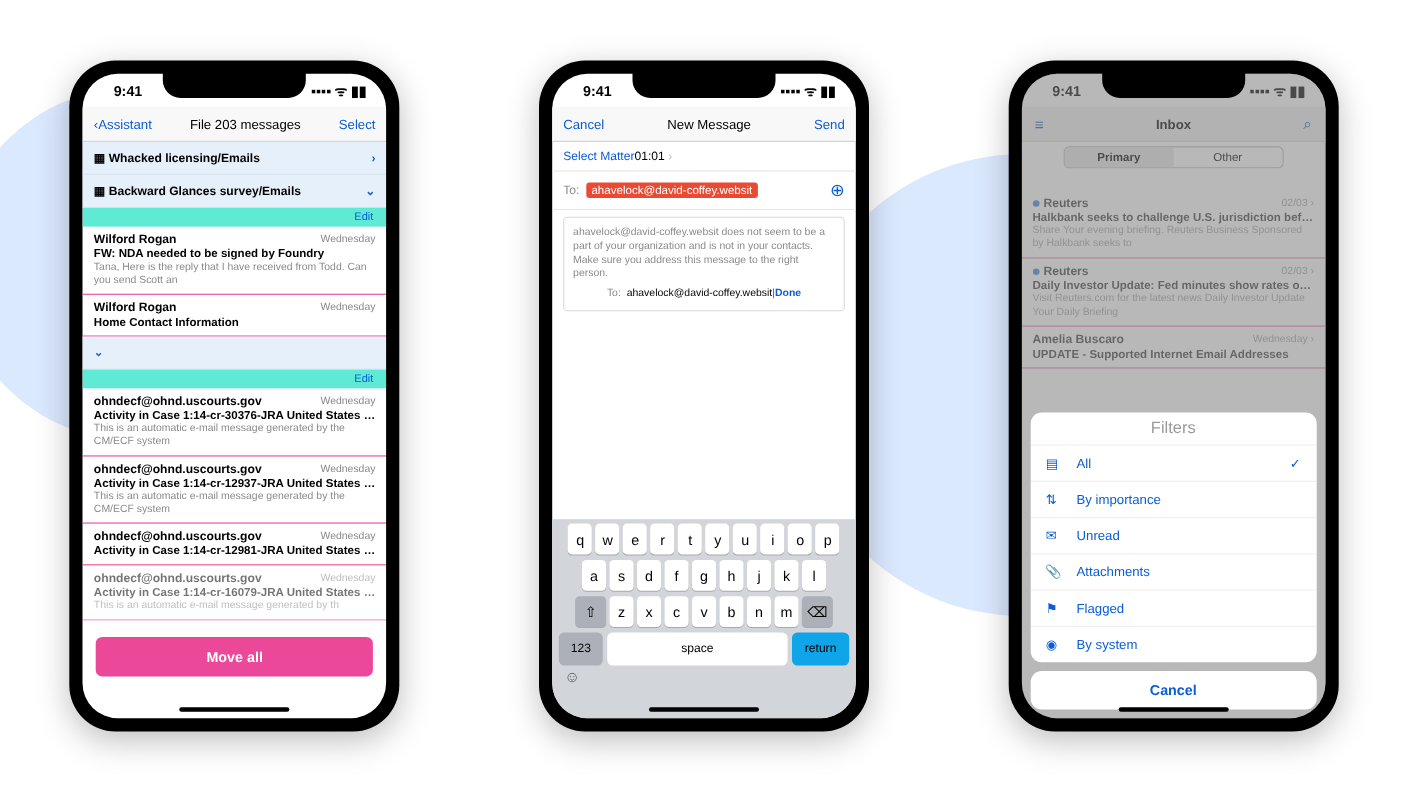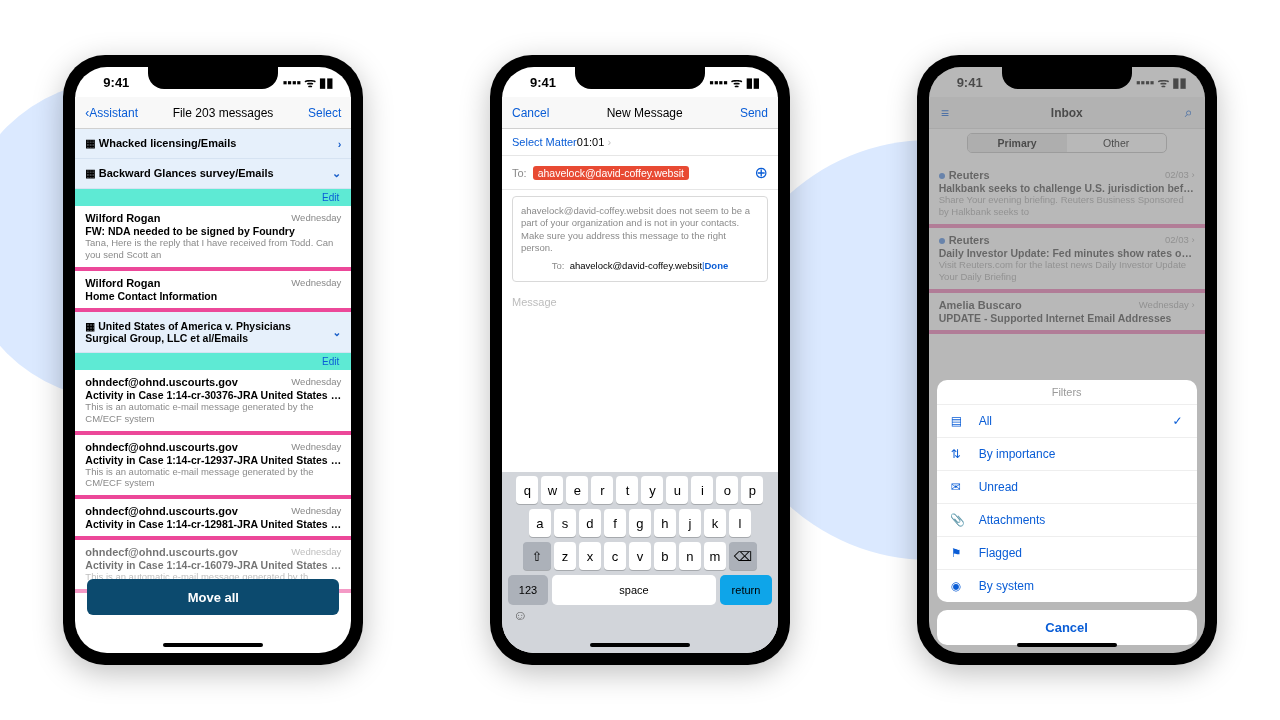--- a/index.html
+++ b/index.html
@@ -48,29 +48,29 @@
     background:#f8f8f8;
   }
   .blue { color:#0a5dd6; }
   .bold { font-weight:400; }
   .folder {
     display:flex; align-items:center; justify-content:space-between;
     padding:8px 10px; background:#e6f0fb; border-bottom:1px solid #d6e3f2; font-size:11px; font-weight:700;
   }
   .folder .chev { color:#1a5fc9; }
   .edit-row { text-align:right; color:#0a5dd6; font-size:10px; padding:3px 12px 3px; background:#5eead4; }
-  .msg { padding:6px 10px; border-bottom:4px solid #ec4899; }
+  .msg { padding:6px 10px; border-bottom:1px solid #ec4899; }
   .msg .r1 { display:flex; justify-content:space-between; }
   .msg .from { font-weight:700; font-size:11px; }
   .msg .date { font-size:9.5px; color:#888; }
   .msg .subj { font-size:10.5px; font-weight:600; margin-top:1px; white-space:nowrap; overflow:hidden; text-overflow:ellipsis; }
   .msg .prev { font-size:9.5px; color:#8a8a8a; line-height:1.25; max-height:24px; overflow:hidden; }
   .movebtn {
     position:absolute; bottom:38px; left:12px; right:12px;
-    height:36px; background:#0c4a6e; color:#fff; font-weight:700;
+    height:36px; background:#ec4899; color:#fff; font-weight:700;
     border-radius:6px; display:flex; align-items:center; justify-content:center; font-size:13px;
   }
   .homebar { position:absolute; bottom:6px; left:50%; transform:translateX(-50%); width:100px; height:4px; border-radius:3px; background:#000; }
 
   
   .field { display:flex; align-items:center; padding:7px 10px; border-bottom:1px solid #e6e6e6; font-size:11px; }
   .field .lbl { color:#8a8a8a; margin-right:6px; }
   .chip { background:#e84a33; color:#fff; padding:1px 5px; border-radius:3px; font-size:10.5px; }
   .add-circle { margin-left:auto; color:#0a5dd6; font-size:16px; }
   .warn { margin:6px 10px; padding:8px; background:#fff; border:1px solid #d9d9d9; font-size:9.5px; color:#8a8a8a; line-height:1.3; border-radius:4px; }
@@ -81,28 +81,28 @@
   .kb-row { display:flex; justify-content:center; gap:3px; margin-bottom:5px; }
   .key { background:#fff; border-radius:4px; box-shadow:0 1px 0 #a6a9ad; width:22px; height:28px; display:flex; align-items:center; justify-content:center; font-size:13px; }
   .key.wide { width:28px; background:#acb1b9; }
   .kb-bottom { display:flex; gap:4px; padding:0 3px; }
   .kb-bottom .sp { flex:1; }
   .kb-bottom .k { height:30px; border-radius:5px; display:flex; align-items:center; justify-content:center; font-size:11px; }
   .kb-bottom .num { width:40px; background:#acb1b9; }
   .kb-bottom .space { background:#fff; }
   .kb-bottom .ret { width:52px; background:#0ea5e9; }
   .emoji-row { display:flex; padding:2px 8px 0; color:#555; font-size:14px; }
-  .seg { display:flex; margin:4px auto 10px; width:200px; border:1px solid #bfbfbf; border-radius:5px; overflow:hidden; font-size:10.5px; background:#fff; }
+  .seg { display:flex; margin:4px auto 20px; width:200px; border:1px solid #bfbfbf; border-radius:5px; overflow:hidden; font-size:10.5px; background:#fff; }
   .seg div { flex:1; text-align:center; padding:3px 0; }
   .seg .on { background:#e9e9e9; font-weight:600; }
   .inbox-list .msg { opacity:.75; }
   .dot { width:6px; height:6px; border-radius:50%; background:#0a5dd6; display:inline-block; margin-right:4px; vertical-align:middle; }
   .sheet { position:absolute; left:8px; right:8px; bottom:8px; background:transparent; }
   .sheet-box { background:#fff; border-radius:10px; overflow:hidden; margin-bottom:8px; }
-  .sheet-title { text-align:center; font-size:11px; color:#9a9a9a; padding:6px 0; border-bottom:1px solid #eee; }
+  .sheet-title { text-align:center; font-size:15px; color:#9a9a9a; padding:6px 0; border-bottom:1px solid #eee; }
   .sheet-item { display:flex; align-items:center; padding:9px 14px; border-bottom:1px solid #eee; color:#0a5dd6; font-size:12px; }
   .sheet-item .ic { width:18px; margin-right:10px; font-size:12px; }
   .sheet-item:last-child { border-bottom:none; }
   .check { margin-left:auto; color:#0a5dd6; }
   .cancel-box { background:#fff; border-radius:10px; text-align:center; padding:10px; color:#0a5dd6; font-weight:600; font-size:13px; }
   .overlay { position:absolute; inset:0; background:rgba(0,0,0,.28); }
   .nav3 { height:32px; display:flex; justify-content:space-between; align-items:center; padding:0 12px; font-size:14px; background:#f2f2f2; border-bottom:1px solid #ddd; }
   .nav3 .title { font-weight:700; font-size:12px; }
   .topunder { opacity:.6; }
   .selmatter { display:flex; justify-content:flex-start; padding:7px 10px; border-bottom:1px solid #e6e6e6; font-size:11px; }
@@ -146,21 +146,20 @@
       </div>
       <div class="msg">
         <div class="r1">
             <span class="from">Wilford Rogan</span>
             <span class="date">Wednesday</span>
           </div>
         <div class="subj">Home Contact Information</div>
       </div>
 
       <div class="folder" style="font-size:10.5px;">
-        <span>▦ <span>United States of America v. Physicians Surgical Group, LLC et al/Emails</span></span>
           <span class="chev">⌄</span>
       </div>
       <div class="edit-row">Edit</div>
 
       <div class="msg">
         <div class="r1">
             <span class="from">ohndecf@ohnd.uscourts.gov</span>
             <span class="date">Wednesday</span>
           </div>
         <div class="subj">Activity in Case 1:14-cr-30376-JRA United States of...</div>
@@ -215,21 +214,20 @@
         <span class="chip">ahavelock@david-coffey.websit</span>
         <span class="add-circle">⊕</span>
       </div>
       <div class="warn">
         <div>ahavelock@david-coffey.websit does not seem to be a part of your organization and is not in your contacts. Make sure you address this message to the right person.</div>
         <div class="to-row">
           <span><span style="color:#8a8a8a">To:</span> &nbsp;<span>ahavelock@david-coffey.websit</span><span style="color:#0a5dd6">|</span></span>
           <span class="done">Done</span>
         </div>
       </div>
-      <div class="msg-body">Message</div>
 
       <div class="kb">
         <div class="kb-row">
           <div class="key">q</div>
             <div class="key">w</div>
             <div class="key">e</div>
             <div class="key">r</div>
             <div class="key">t</div>
             <div class="key">y</div>
             <div class="key">u</div>

